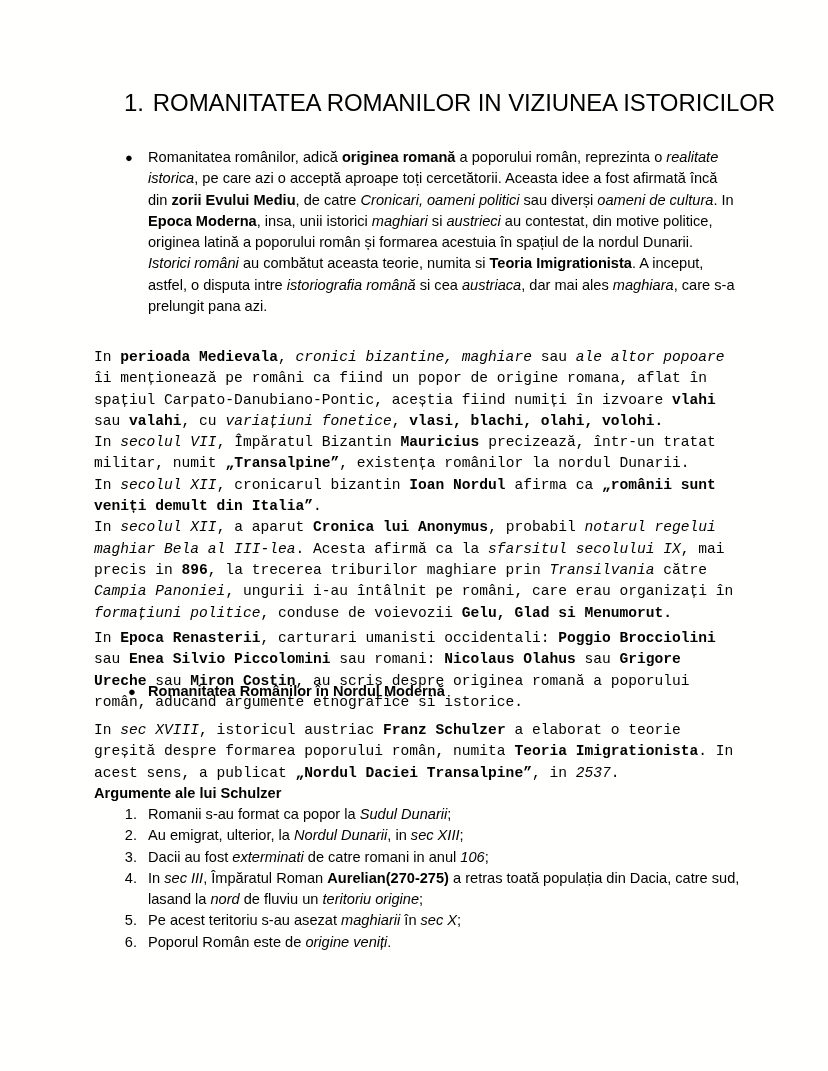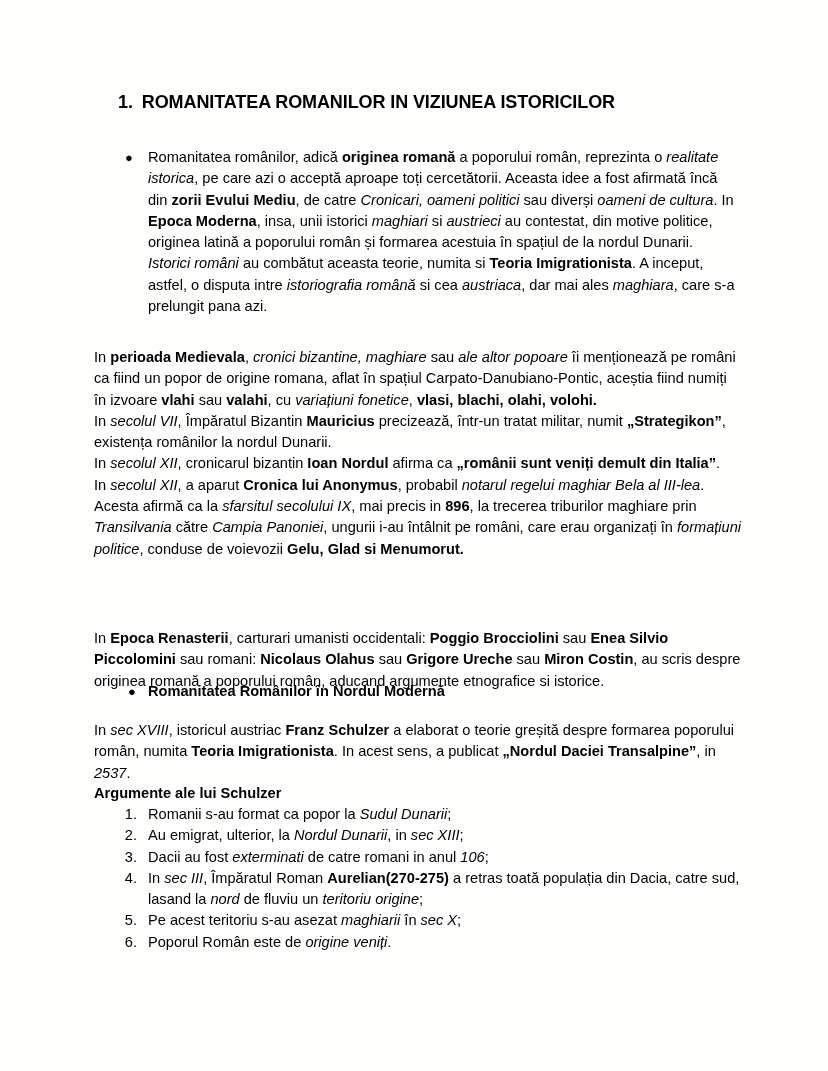--- a/index.html
+++ b/index.html
@@ -22,42 +22,43 @@
     left: 0; top: 0;
     width: 828px;
     height: 1071px;
     box-sizing: border-box;
     padding: 0;
   }
 
   
   .doc-title {
     position: absolute;
-    left: 118px;
+    left: 124px;
     top: 90px;
     width: 620px;
-    font-size: 18px;
-    font-weight: bold;
+    font-size: 24px;
+    font-weight: normal;
     line-height: 25px;
     letter-spacing: -0.1px;
     white-space: nowrap;
   }
   .doc-title .num {
     margin-right: 9px;
   }
 
   
   .block {
     position: absolute;
     font-size: 14.6px;
     line-height: 21.3px;
     text-align: left;
   }
   .block p {
     margin: 0;
+    font-family: Liberation Mono, monospace;
   }
 
   
   #bullet-intro {
     left: 125px;
     top: 147px;
     width: 613px;
   }
   #bullet-intro .row {
     display: flex;
@@ -157,21 +158,21 @@
 
   <div class="block" id="bullet-intro">
     <div class="row">
       <span class="bullet">●</span>
       <span class="btext">Romanitatea românilor, adică <b>originea romană</b> a poporului român, reprezinta o <i>realitate istorica</i>, pe care azi o acceptă aproape toți cercetătorii. Aceasta idee a fost afirmată încă din <b>zorii Evului Mediu</b>, de catre <i>Cronicari, oameni politici</i> sau diverși <i>oameni de cultura</i>. In <b>Epoca Moderna</b>, insa, unii istorici <i>maghiari</i> si <i>austrieci</i> au contestat, din motive politice, originea latină a poporului român și formarea acestuia în spațiul de la nordul Dunarii. <i>Istorici români</i> au combătut aceasta teorie, numita si <b>Teoria Imigrationista</b>. A inceput, astfel, o disputa intre <i>istoriografia română</i> si cea <i>austriaca</i>, dar mai ales <i>maghiara</i>, care s-a prelungit pana azi.</span>
     </div>
   </div>
 
   <div class="block" id="medieval-block">
     <p>In <b>perioada Medievala</b>, <i>cronici bizantine, maghiare</i> sau <i>ale altor popoare</i> îi menționează pe români ca fiind un popor de origine romana, aflat în spațiul Carpato-Danubiano-Pontic, aceștia fiind numiți în izvoare <b>vlahi</b> sau <b>valahi</b>, cu <i>variațiuni fonetice</i>, <b>vlasi, blachi, olahi, volohi.</b></p>
-    <p>In <i>secolul VII</i>, Împăratul Bizantin <b>Mauricius</b> precizează, într-un tratat militar, numit <b>„Strategikon”</b>, existența românilor la nordul Dunarii.</p>
+    <p>In <i>secolul VII</i>, Împăratul Bizantin <b>Mauricius</b> precizează, într-un tratat militar, numit <b>„Transalpine”</b>, existența românilor la nordul Dunarii.</p>
     <p>In <i>secolul XII</i>, cronicarul bizantin <b>Ioan Nordul</b> afirma ca <b>„românii sunt veniți demult din Italia”</b>.</p>
     <p>In <i>secolul XII</i>, a aparut <b>Cronica lui Anonymus</b>, probabil <i>notarul regelui maghiar Bela al III-lea</i>. Acesta afirmă ca la <i>sfarsitul secolului IX</i>, mai precis in <b>896</b>, la trecerea triburilor maghiare prin <i>Transilvania</i> către <i>Campia Panoniei</i>, ungurii i-au întâlnit pe români, care erau organizați în <i>formațiuni politice</i>, conduse de voievozii <b>Gelu, Glad si Menumorut.</b></p>
   </div>
 
   <div class="block" id="renastere-block">
     <p>In <b>Epoca Renasterii</b>, carturari umanisti occidentali: <b>Poggio Brocciolini</b> sau <b>Enea Silvio Piccolomini</b> sau romani: <b>Nicolaus Olahus</b> sau <b>Grigore Ureche</b> sau <b>Miron Costin</b>, au scris despre originea romană a poporului român, aducand argumente etnografice si istorice.</p>
   </div>
 
   <div class="block" id="bullet-modern">
     <div class="row">

